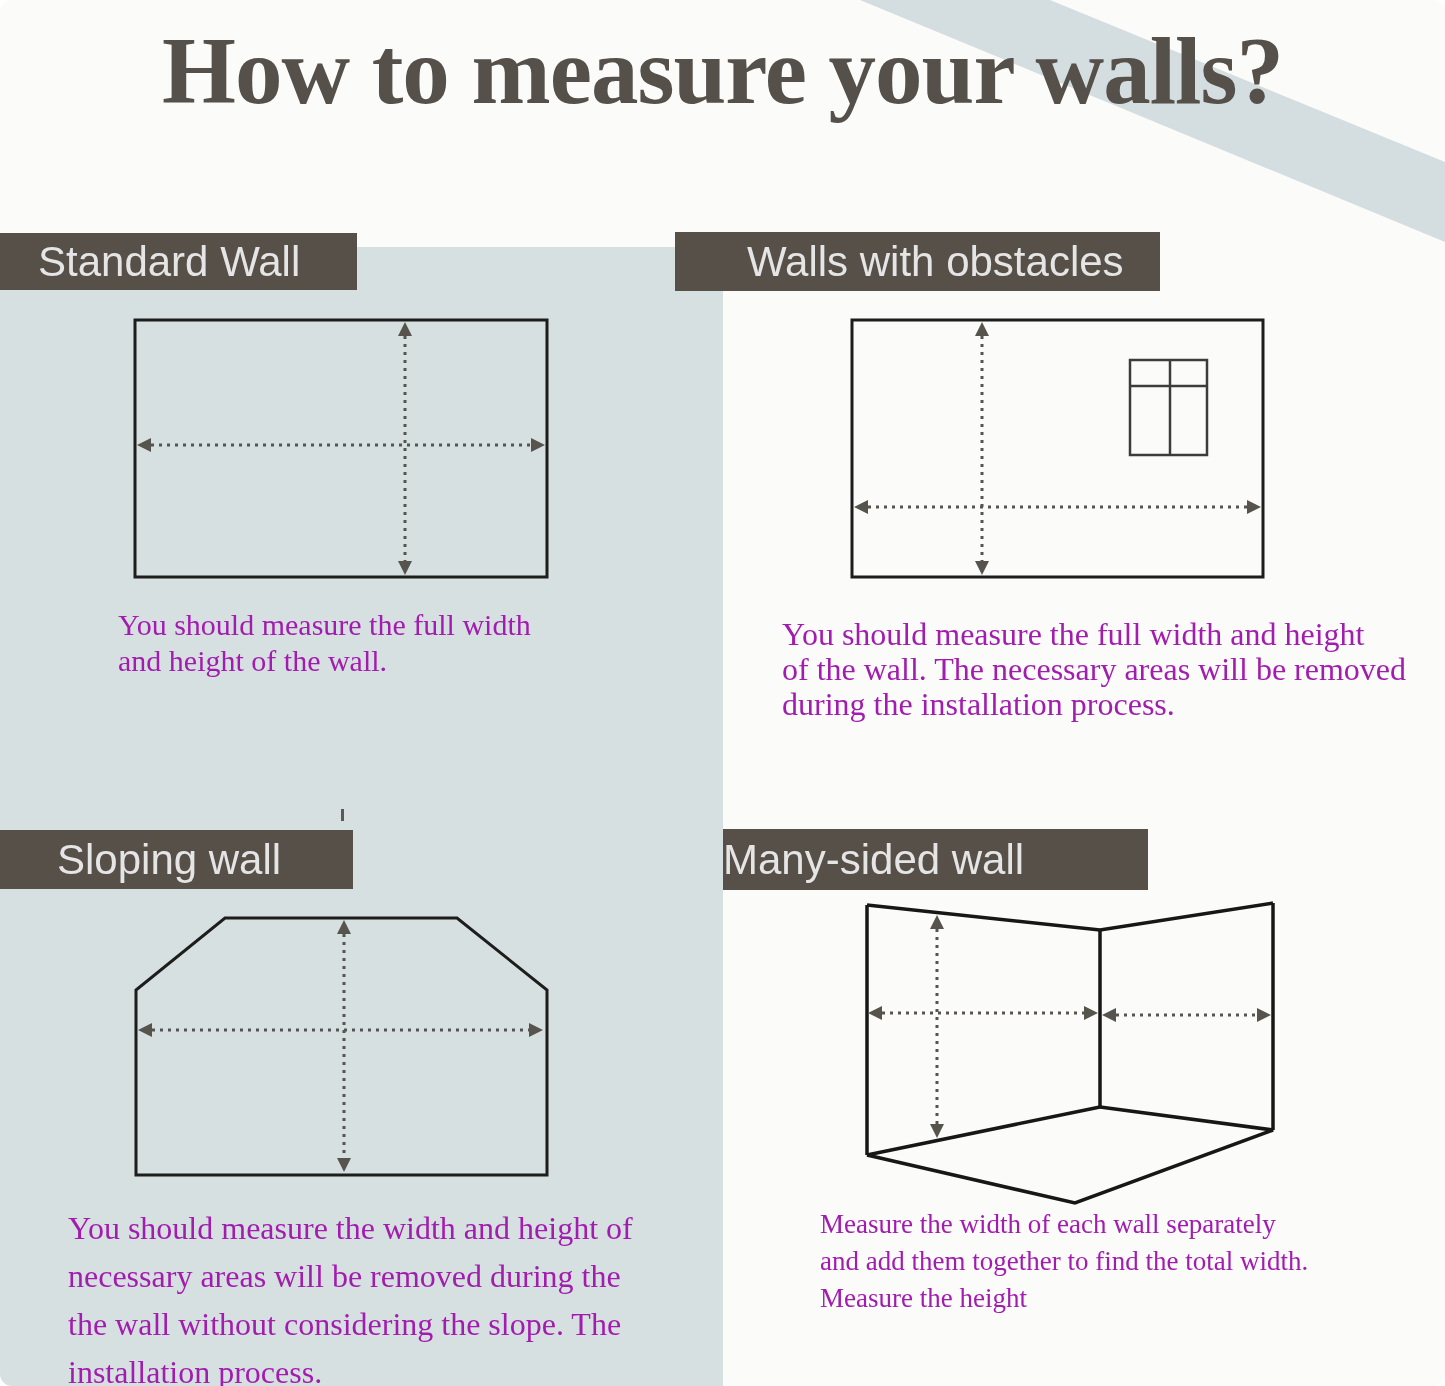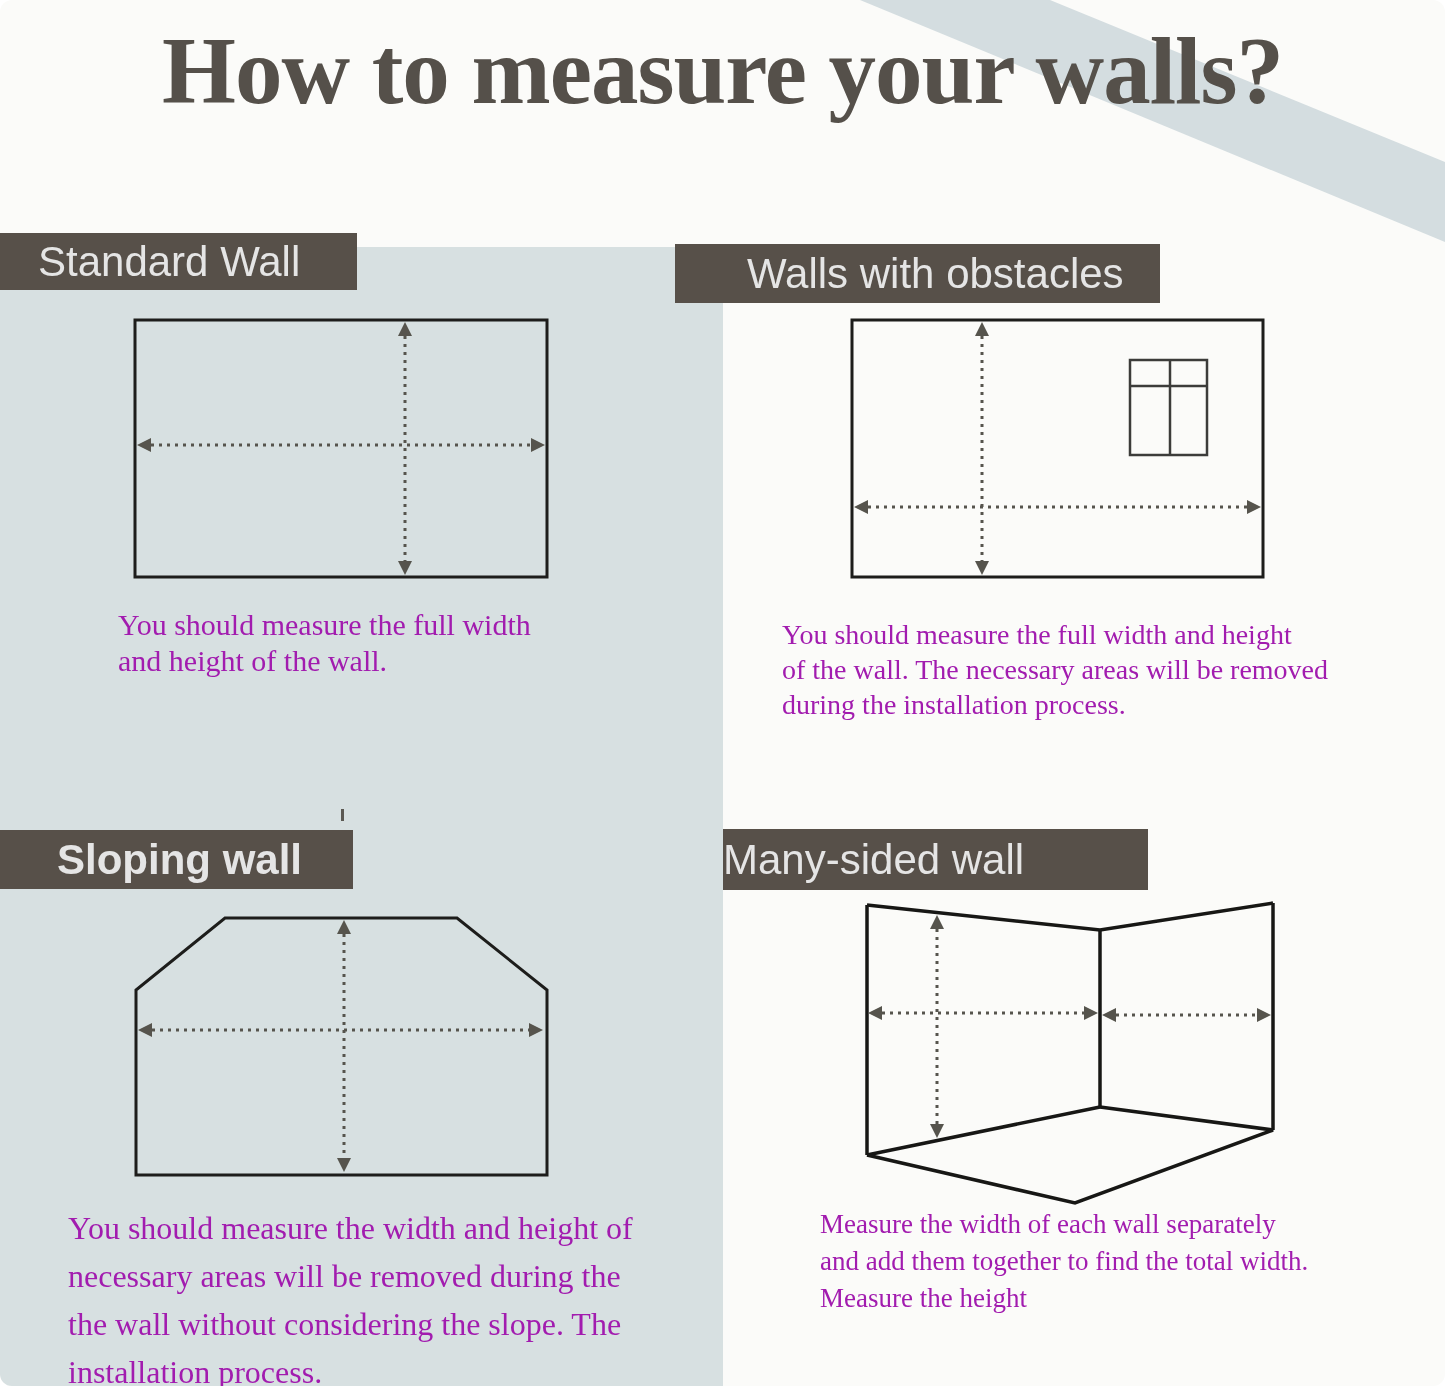--- a/index.html
+++ b/index.html
@@ -36,31 +36,31 @@
     background: #575049;
     color: #e5e5e5;
     font-size: 42px;
     display: flex;
     align-items: center;
     box-sizing: border-box;
     z-index: 3;
     white-space: nowrap;
   }
   #bar-standard  { left: 0;     top: 233px; width: 357px; height: 57px; padding-left: 38px; }
-  #bar-obstacles { left: 675px; top: 232px; width: 485px; height: 59px; padding-left: 72px; margin-top: 12px; }
-  #bar-sloping   { left: 0;     top: 830px; width: 353px; height: 59px; padding-left: 57px; font-weight: bold; }
+  #bar-obstacles { left: 675px; top: 232px; width: 485px; height: 59px; padding-left: 72px; }
+  #bar-sloping   { left: 0;     top: 830px; width: 353px; height: 59px; padding-left: 57px; }
   #bar-many      { left: 723px; top: 829px; width: 425px; height: 61px; }
   .diagram { position: absolute; z-index: 2; }
   #diagram-standard  { left: 110px; top: 300px; }
   #diagram-obstacles { left: 830px; top: 300px; }
   #diagram-sloping   { left: 110px; top: 890px; }
   #diagram-many      { left: 840px; top: 880px; }
   .caption { position: absolute; color: #a21caf; z-index: 2; white-space: nowrap; font-family: Liberation Serif, serif; }
   #cap-standard  { left: 118px; top: 607px;  font-size: 30px; line-height: 36px; }
-  #cap-obstacles { left: 782px; top: 617px;  font-size: 28px; line-height: 35px; }
+  #cap-obstacles { left: 782px; top: 617px;  font-size: 32px; line-height: 35px; }
   #cap-sloping   { left: 68px;  top: 1204px; font-size: 32px; line-height: 48px; }
   #cap-many      { left: 820px; top: 1206px; font-size: 27px; line-height: 37px; }
   .stray-tick {
     position: absolute;
     left: 341px; top: 809px;
     width: 3px; height: 12px;
     background: #5b5953;
     z-index: 2;
   }
 </style>

